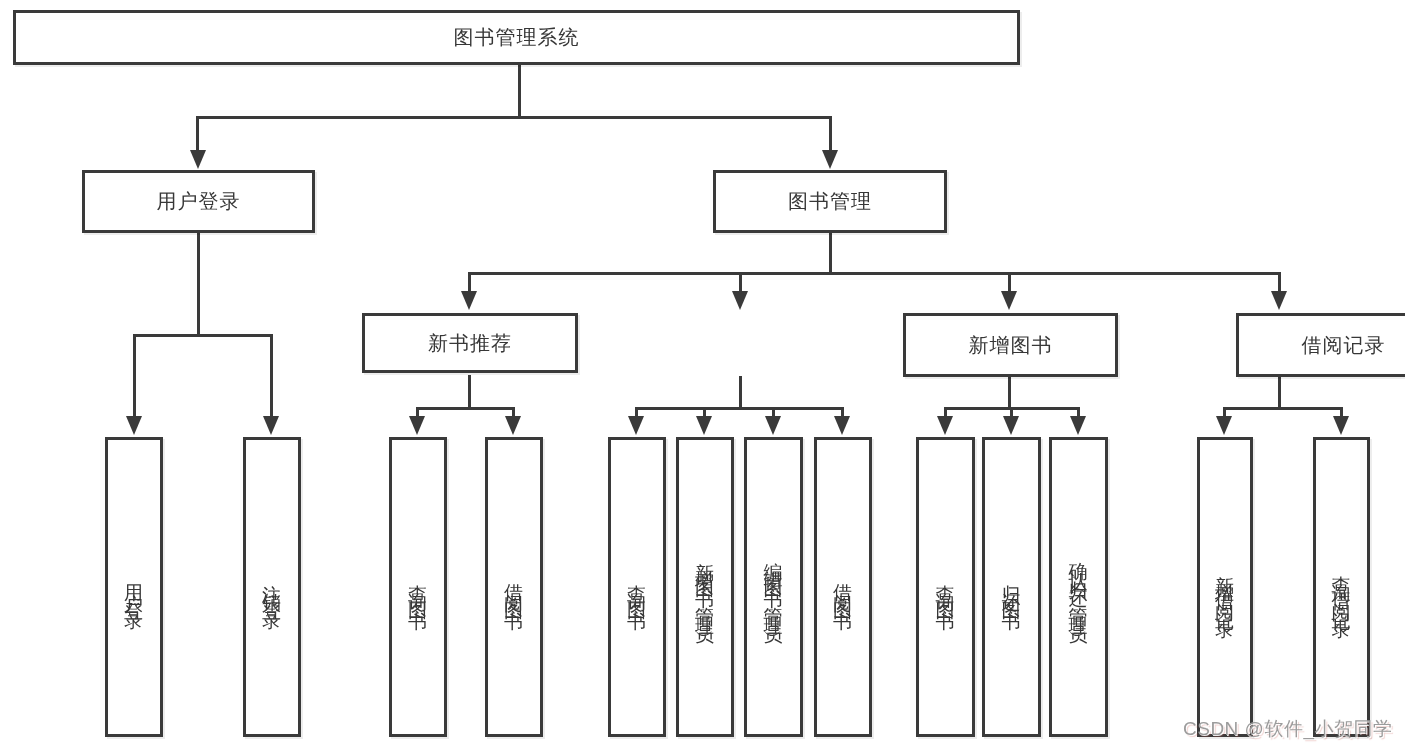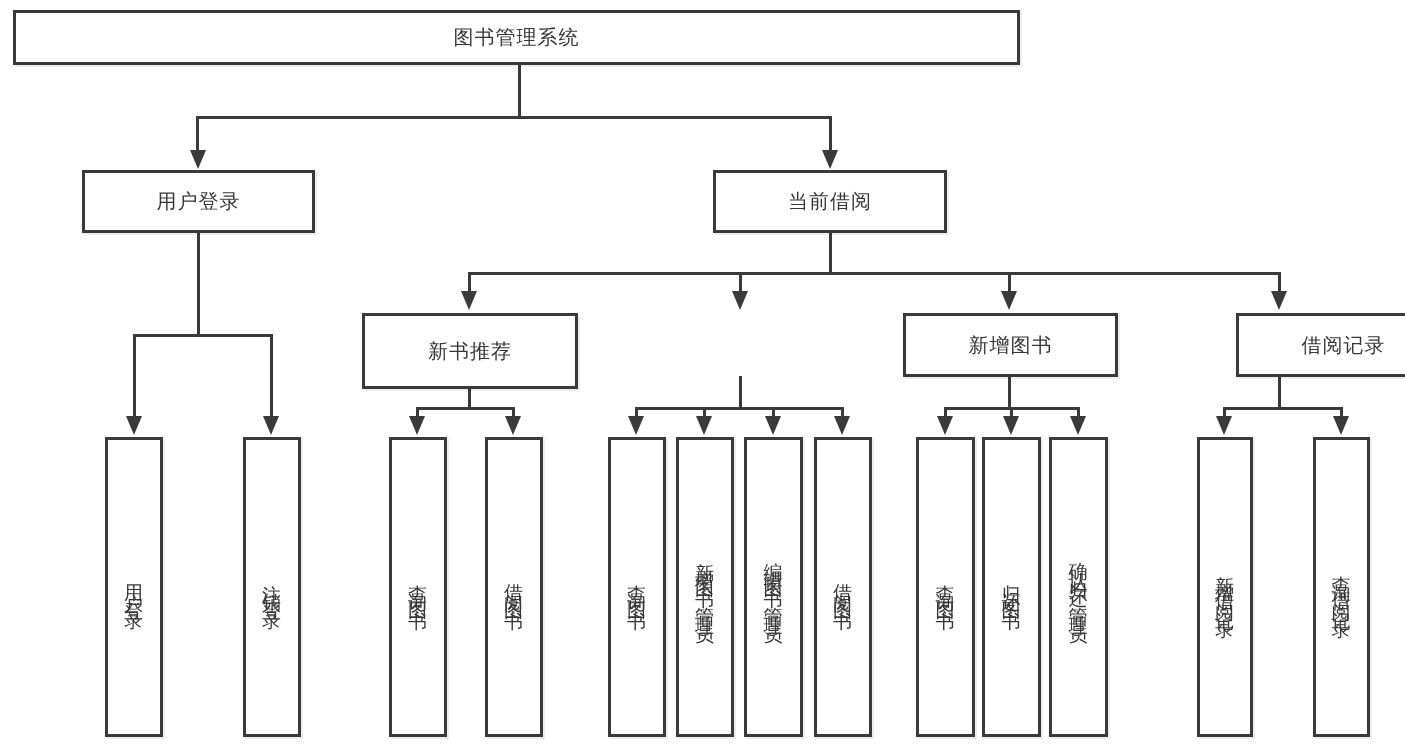--- a/index.html
+++ b/index.html
@@ -90,24 +90,24 @@
   <div class="ar" style="left:1333px;top:416px"></div>
 
   <div class="hbox" style="left:13px;top:10px;width:1007px;height:55px">
     <span>图书管理系统</span>
   </div>
 
   <div class="hbox" style="left:82px;top:170px;width:233px;height:63px">
     <span>用户登录</span>
   </div>
   <div class="hbox" style="left:713px;top:170px;width:234px;height:63px">
-    <span>当前借阅</span>
+    <span>图书管理</span>
   </div>
 
-  <div class="hbox" style="left:362px;top:313px;width:216px;height:76px">
+  <div class="hbox" style="left:362px;top:313px;width:216px;height:60px">
     <span>新书推荐</span>
   </div>
   <div class="hbox" style="left:903px;top:313px;width:215px;height:64px">
     <span>新增图书</span>
   </div>
   <div class="hbox" style="left:1236px;top:313px;width:215px;height:64px">
     <span>借阅记录</span>
   </div>
 
   <div class="vbox" style="left:105px;width:58px">
@@ -147,14 +147,15 @@
     <span>确认归还（管理员）</span>
   </div>
 
   <div class="vbox" style="left:1197px;width:56px">
     <span>新增借阅记录</span>
   </div>
   <div class="vbox" style="left:1313px;width:57px">
     <span>查询借阅记录</span>
   </div>
 
+  <div class="wm">CSDN @软件_小贺同学</div>
 
 </div>
 
 </body></html>

